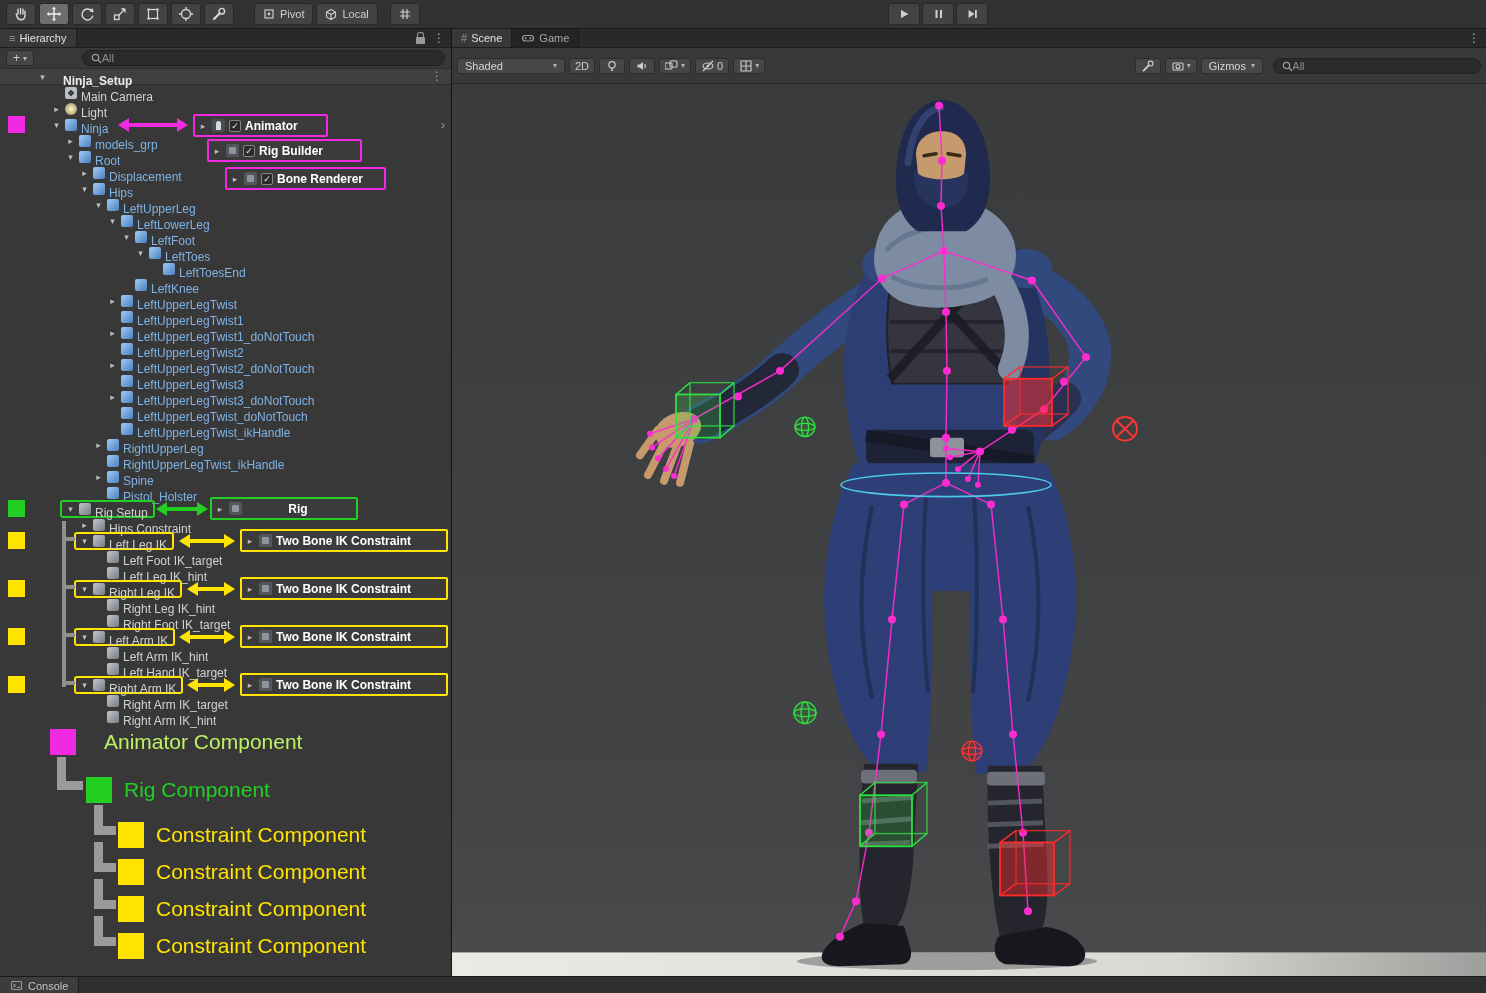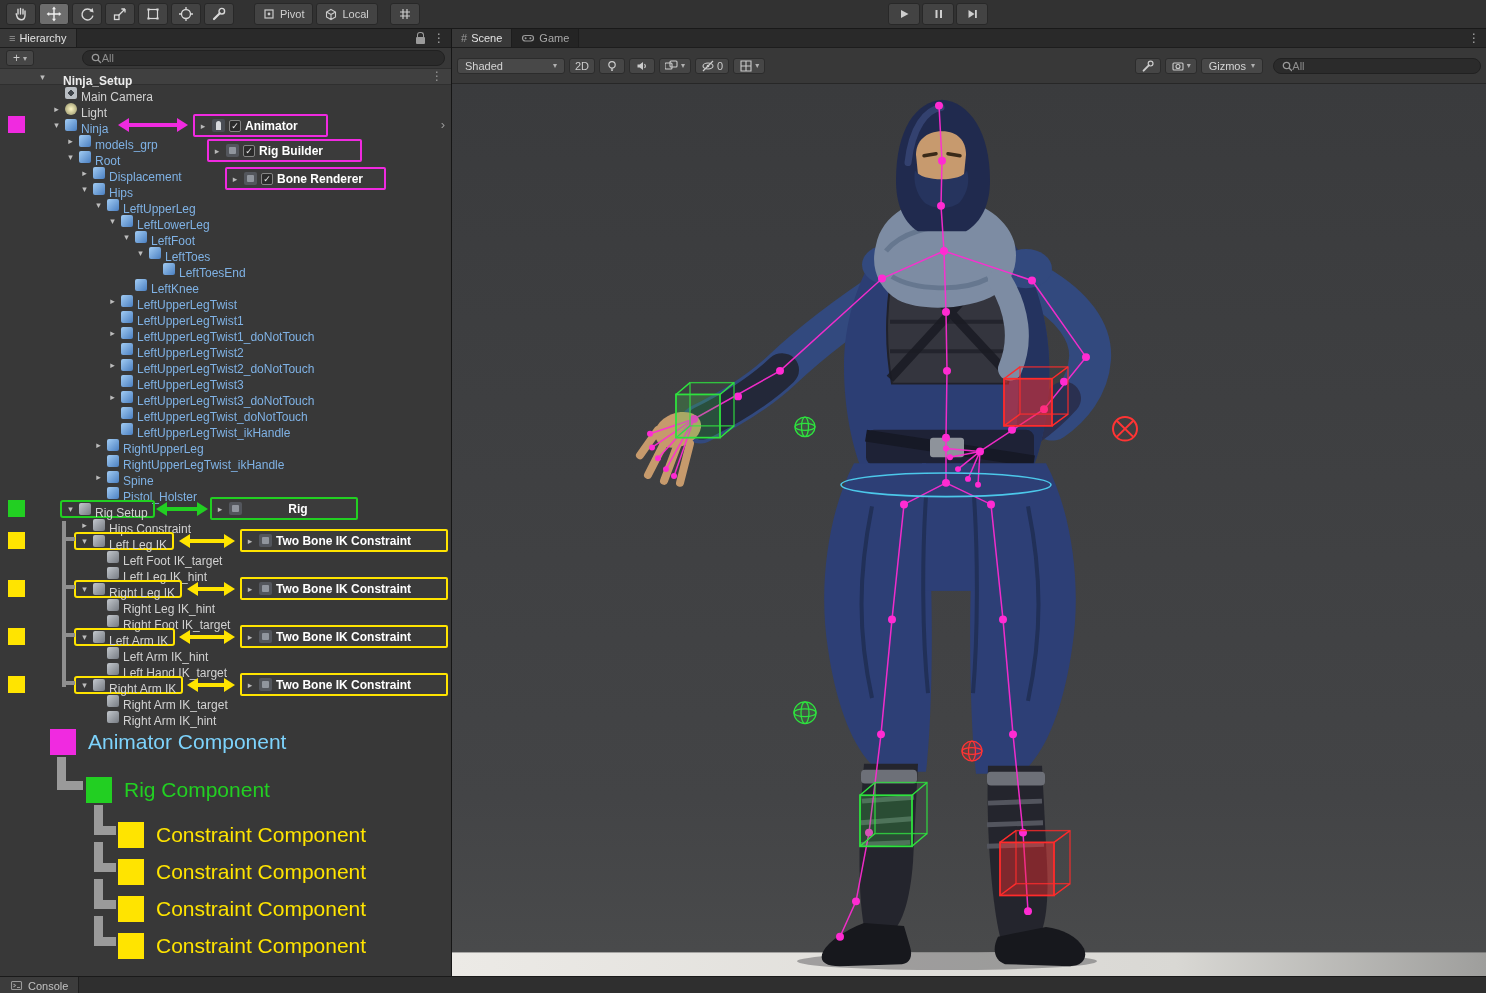--- a/index.html
+++ b/index.html
@@ -582,21 +582,21 @@
           <span class="c-label">Two Bone IK Constraint</span>
         </div>
         <div class="callout yellow" style="left:240px;top:644px;width:208px">
           <span class="c-arrow">▸</span>
           <span class="c-icon"></span>
           <span class="c-label">Two Bone IK Constraint</span>
         </div>
 
         <div id="legend">
             <div class="legend-square" style="left: 50px; top: 700px; background: rgb(240, 42, 224);"></div>
-            <div class="legend-label" style="left: 88px; top: 700px; color: #7dd3fc;">Animator Component</div>
+            <div class="legend-label" style="left: 104px; top: 700px; color: #bef264;">Animator Component</div>
             <div class="legend-conn" style="left: 57px; top: 728px; width: 26px; height: 33px;"></div>
             <div class="legend-square" style="left: 86px; top: 748px; background: rgb(34, 207, 34);"></div>
             <div class="legend-label" style="left: 124px; top: 748px; color: rgb(34, 207, 34);">Rig Component</div>
             <div class="legend-conn" style="left: 94px; top: 776px; width: 22px; height: 30px;"></div>
             <div class="legend-square" style="left: 118px; top: 793px; background: rgb(255, 228, 0);"></div>
             <div class="legend-label" style="left: 156px; top: 793px; color: rgb(255, 228, 0);">Constraint Component</div>
             <div class="legend-conn" style="left: 94px; top: 813px; width: 22px; height: 30px;"></div>
             <div class="legend-square" style="left: 118px; top: 830px; background: rgb(255, 228, 0);"></div>
             <div class="legend-label" style="left: 156px; top: 830px; color: rgb(255, 228, 0);">Constraint Component</div>
             <div class="legend-conn" style="left: 94px; top: 850px; width: 22px; height: 30px;"></div>

